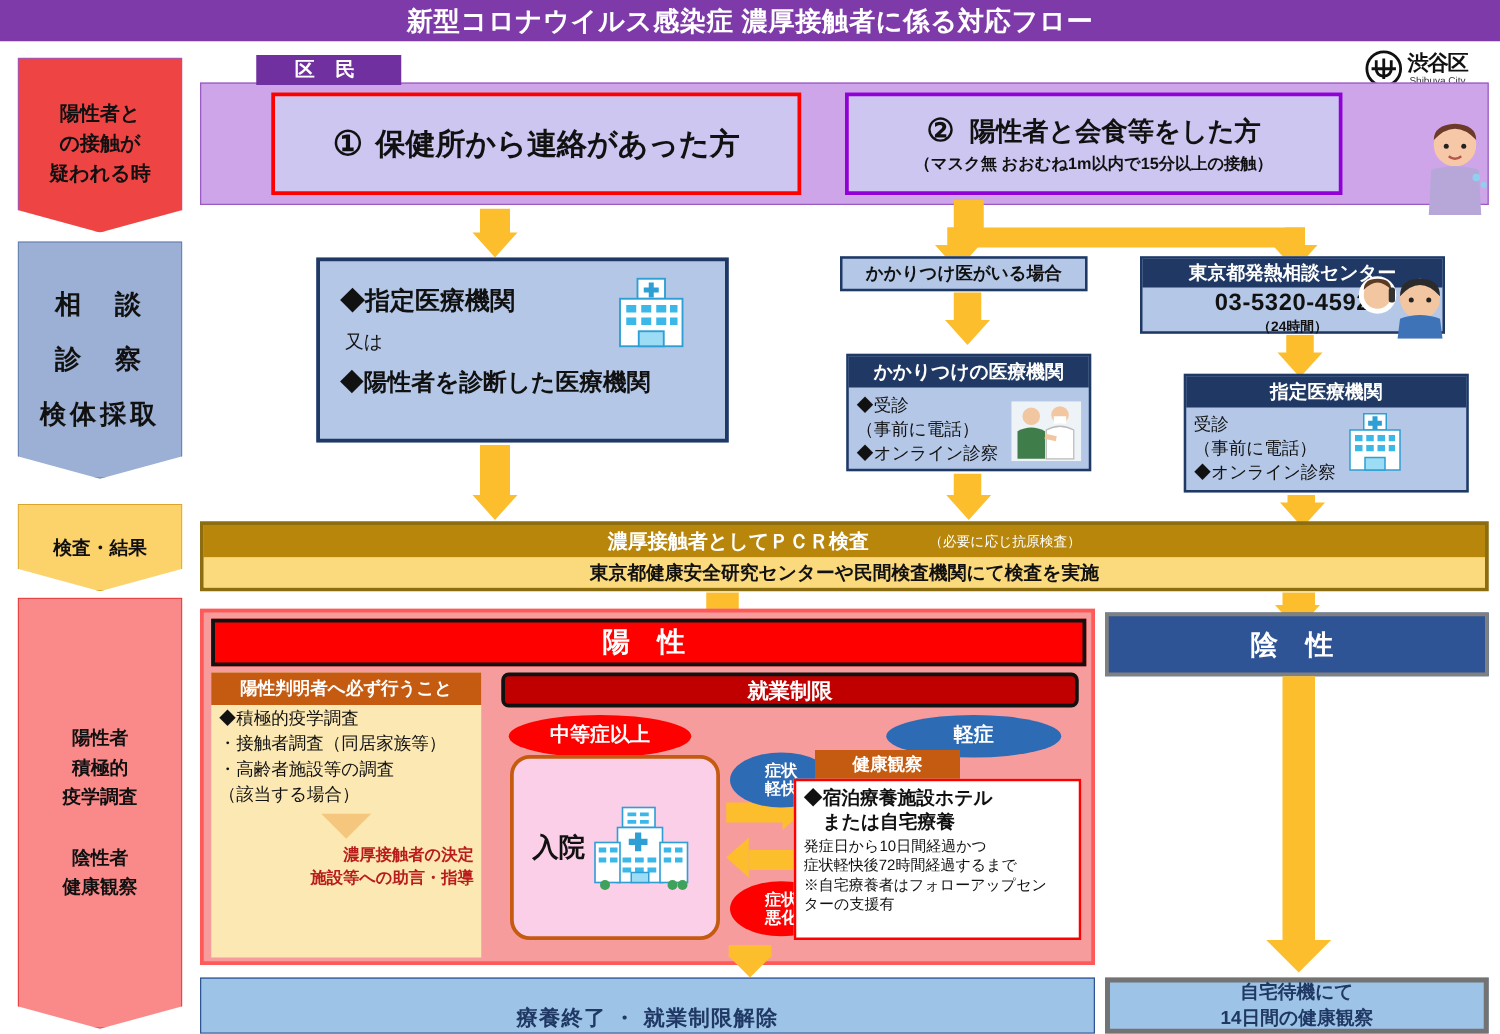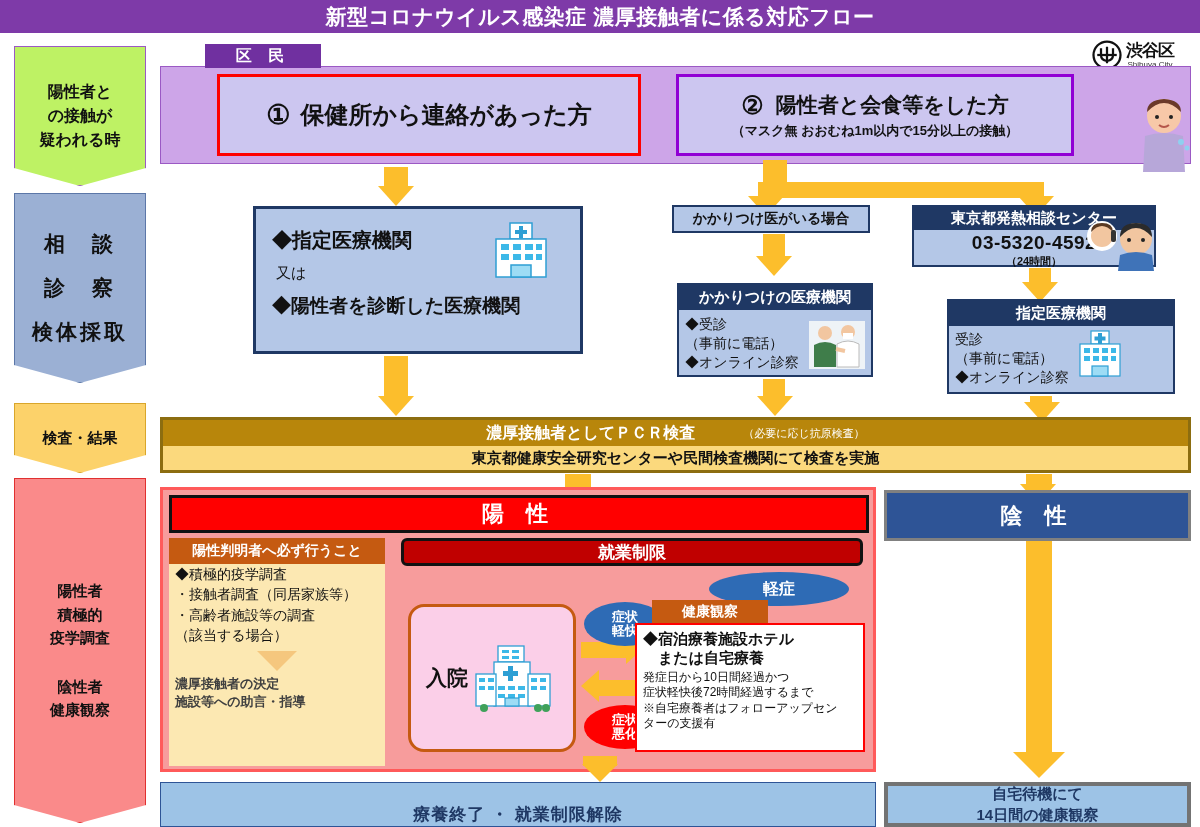--- a/index.html
+++ b/index.html
@@ -25,21 +25,21 @@
   #logo .jp{ font-size:17px; font-weight:bold; color:#111; letter-spacing:-1px;}
   #logo .en{ font-size:8px; color:#333; margin-top:2px;}
 
   
   .chev{
     left:14px; width:132px;
     clip-path: polygon(0 0, 100% 0, 100% calc(100% - 18px), 50% 100%, 0 calc(100% - 18px));
     display:flex; flex-direction:column; align-items:center; justify-content:center;
     text-align:center; font-weight:bold; color:#111;
   }
-  #chev-contact{ top:46px;  height:140px; background:#bef264; border:1px solid #9b59c4; font-size:16px; line-height:1.5;}
+  #chev-contact{ top:46px;  height:140px; background:#ef4444; border:1px solid #9b59c4; font-size:16px; line-height:1.5;}
   #chev-consult{ top:193px; height:190px; background:#9bb0d4; border:1px solid #5c77a8; font-size:21px; line-height:2.1; letter-spacing:3px;}
   #chev-test{    top:403px; height:70px;  background:#fcd26a; border:1px solid #d9a62b; font-size:15px;}
   #chev-result{  top:478px; height:345px; background:#fa8a8a; border:1px solid #e03030; font-size:15px; line-height:1.55;}
   #chev-result .gap{ height:26px; }
 
   
   #kumin-tab{
     left:205px; top:44px; width:116px; height:24px;
     background:#7030a0; color:#fff; font-size:16px; font-weight:bold;
     display:flex; align-items:center; justify-content:center; letter-spacing:6px;
@@ -111,21 +111,21 @@
   #pos-wrap{ left:160px; top:487px; width:716px; height:285px; border:3px solid #ff5a5a; background:#f79c9c;}
   #pos-header{
     position:absolute; left:6px; top:5px; width:700px; height:38px;
     background:#ff0000; border:3px solid #111; color:#fff;
     display:flex; align-items:center; justify-content:center;
     font-size:22px; font-weight:bold; letter-spacing:8px;
   }
   #pos-left{ position:absolute; left:6px; top:48px; width:216px; height:228px; background:#fce8b2;}
   #pos-left .hd{ background:#c55a11; color:#fff; font-size:14px; font-weight:bold; text-align:center; padding:4px 0;}
   #pos-left .bd{ padding:0 6px; font-size:14px; color:#111; line-height:1.45;}
-  #pos-left .foot{ text-align:left; font-size:13px; font-weight:bold; color:#404040; line-height:1.4;}
+  #pos-left .foot{ text-align:right; font-size:13px; font-weight:bold; color:#b91c1c; line-height:1.4;}
   #pos-left .smallarrow{ width:0;height:0;margin:6px auto 4px; border-left:20px solid transparent;border-right:20px solid transparent;border-top:20px solid #f5c77e;}
 
   #work-restrict{
     position:absolute; left:238px; top:48px; width:462px; height:28px;
     background:#c00000; border:3px solid #111; border-radius:6px;
     color:#fff; font-size:17px; font-weight:bold;
     display:flex; align-items:center; justify-content:center;
   }
   .pill{
     position:absolute; border-radius:50%; color:#fff; font-weight:bold;
@@ -390,20 +390,23 @@
         <div>濃厚接触者の決定</div>
         <div>施設等への助言・指導</div>
       </div>
     </div>
   </div>
 
   <div id="work-restrict">
     <span>就業制限</span>
   </div>
 
+  <div class="pill" id="pill-moderate">
+    <span>中等症以上</span>
+  </div>
   <div class="pill" id="pill-mild">
     <span>軽症</span>
   </div>
 
   <div id="box-hospitalize">
     <span class="lab">入院</span>
     <svg width="86" height="76">
       <rect x="26" y="6" width="26" height="16" fill="#ffffff" stroke="#2e9fd4" stroke-width="1.3"></rect>
       <g fill="#3cb8e8">
           <rect x="30" y="10" width="7" height="3"></rect>

